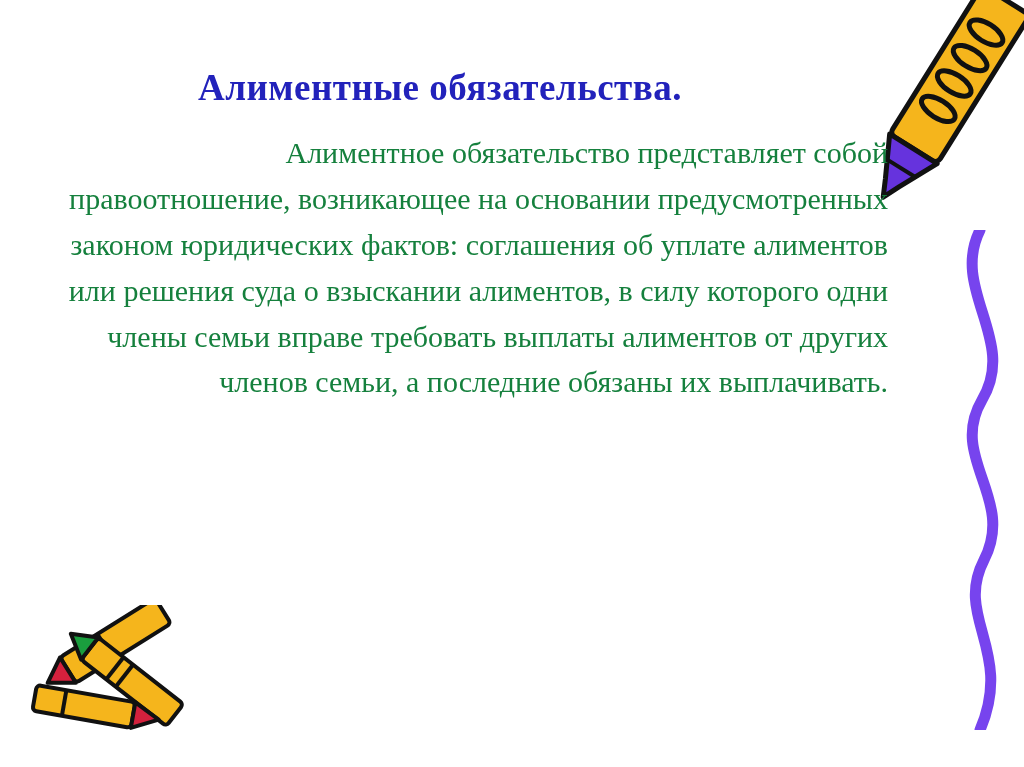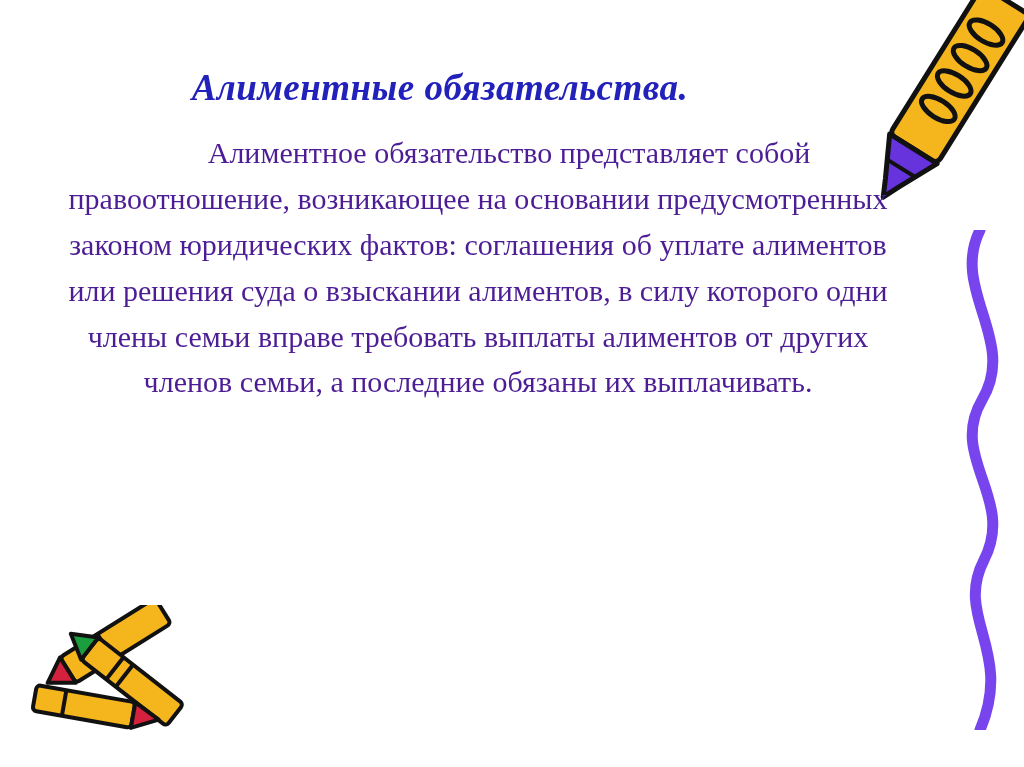--- a/index.html
+++ b/index.html
@@ -25,33 +25,32 @@
     left: 70px;
     top: 42px;
     width: 740px;
     text-align: center;
     font-family: "Liberation Serif", serif;
     font-weight: bold;
     font-size: 37px;
     line-height: 1.15;
     color: #2222bb;
     letter-spacing: 0.5px;
-    font-style: italic;
   }
   .slide-body {
     position: absolute;
     left: 68px;
     top: 130px;
     width: 820px;
     font-family: "Liberation Serif", serif;
     font-size: 30px;
     line-height: 1.53;
-    color: #4c1d95;
+    color: #15803d;
     text-indent: 62px;
-    text-align: center;
+    text-align: right;
   }
 
   
   .art { position: absolute; }
 
   
   .crayon-tr {
     left: 838px;
     top: -8px;
     width: 200px;

